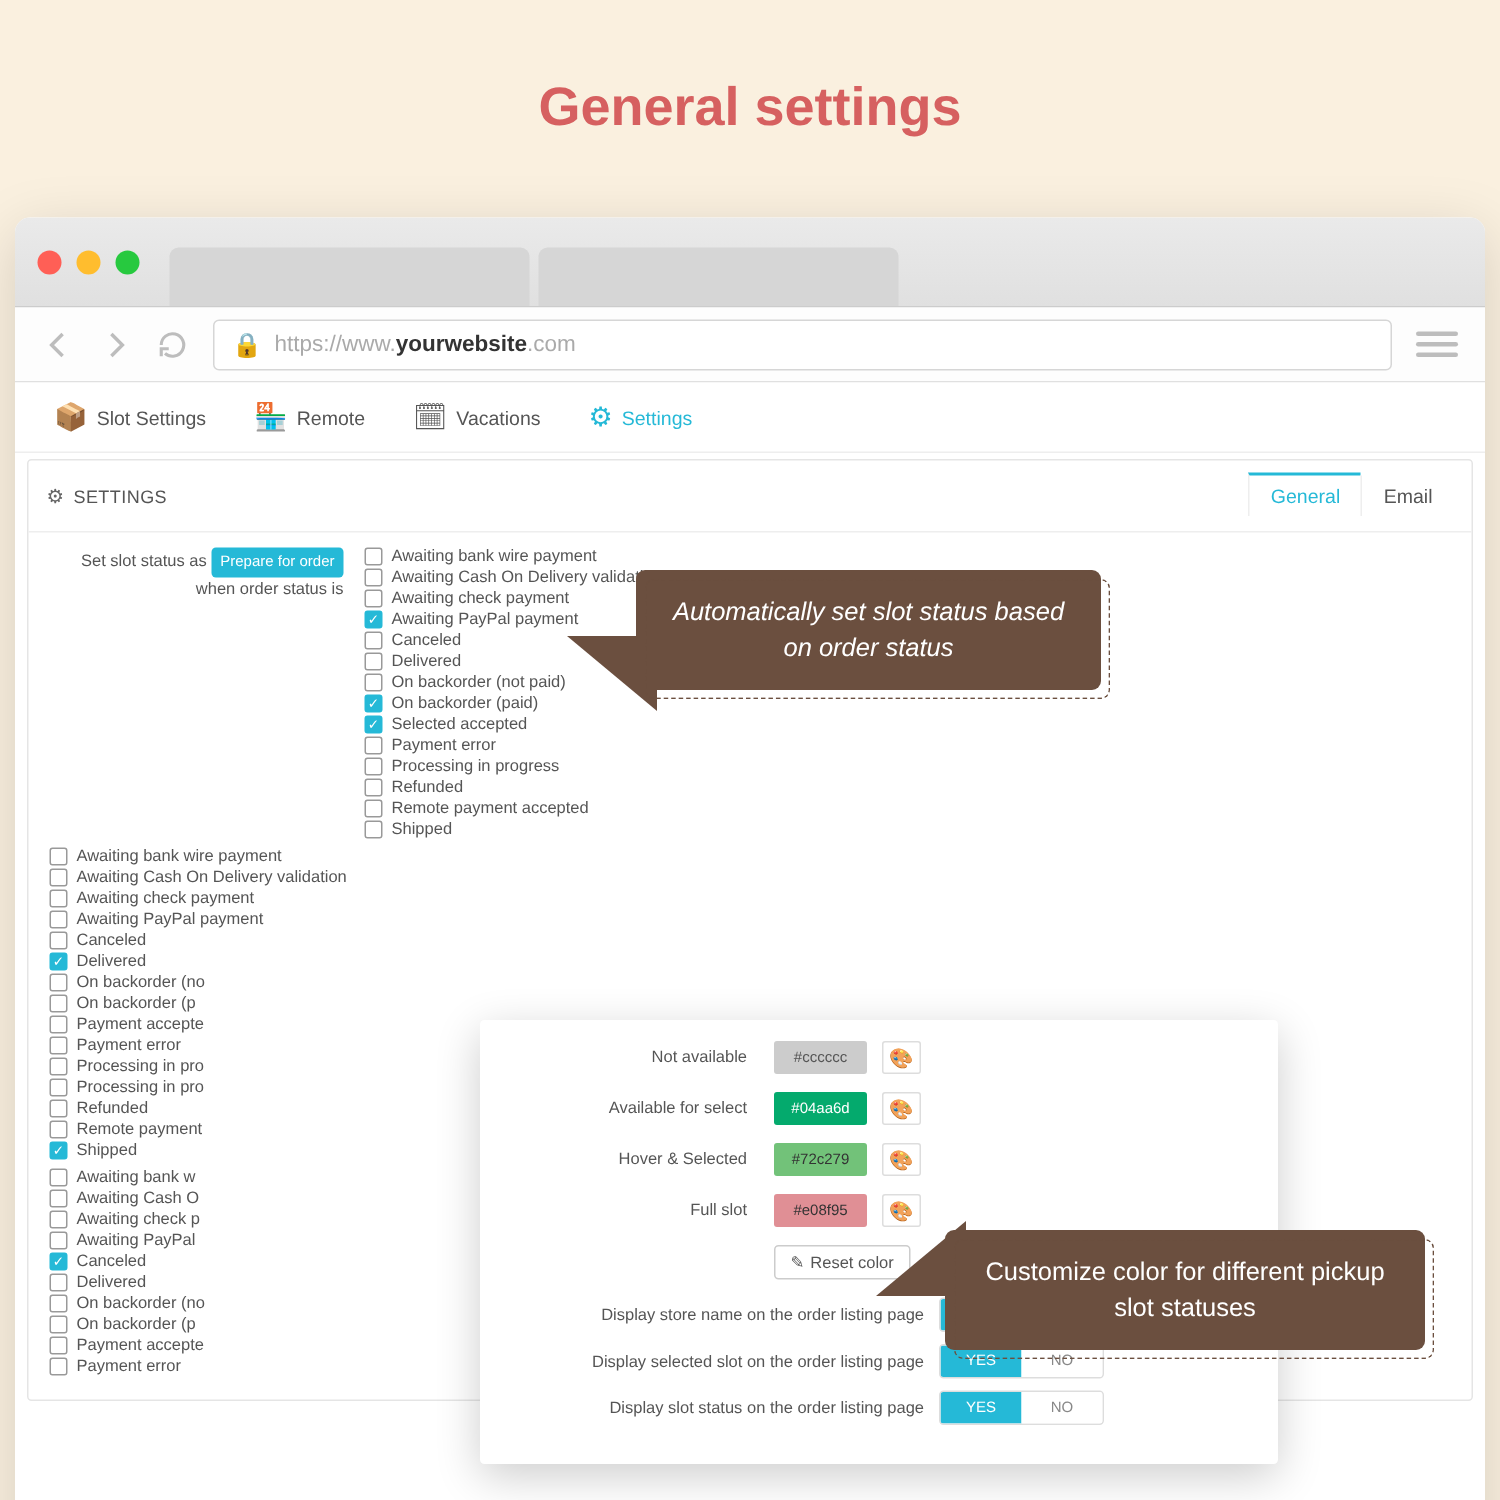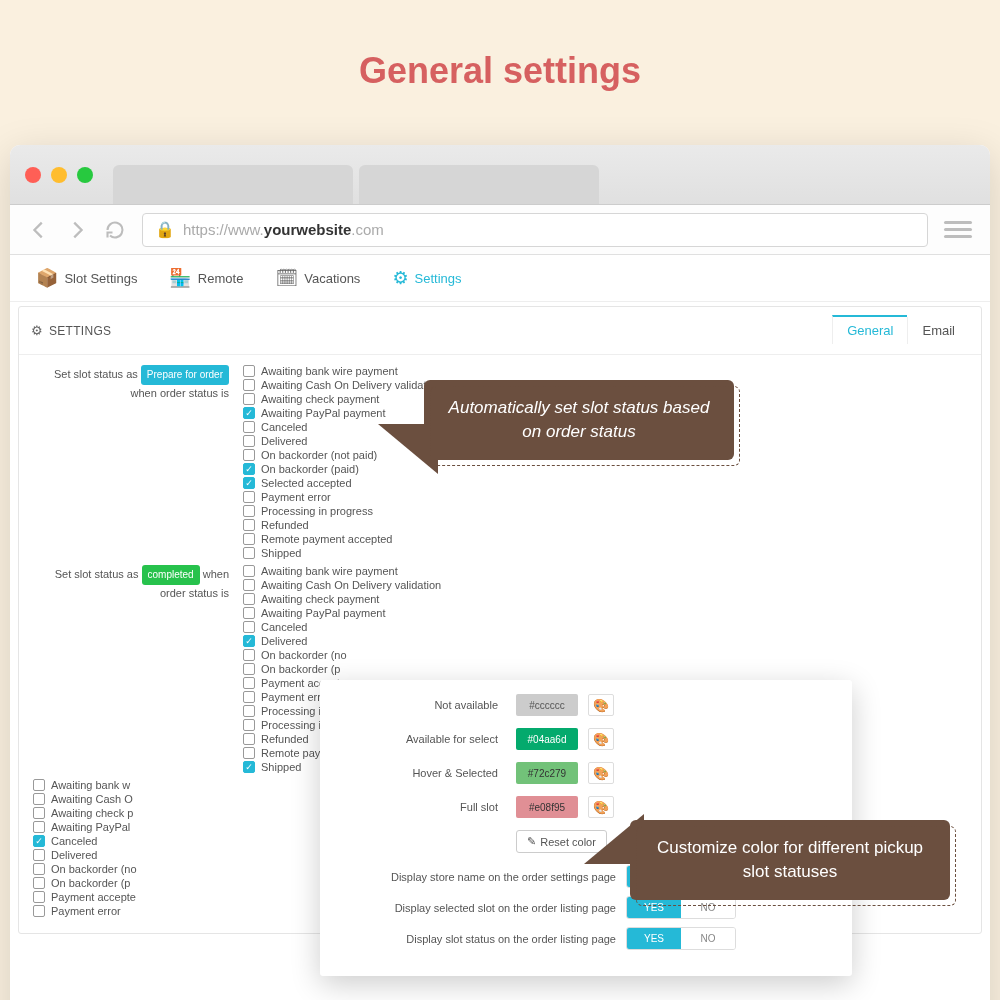--- a/index.html
+++ b/index.html
@@ -204,21 +204,20 @@
               <span class="cb"></span>
               <span>Remote payment accepted</span>
             </div>
             <div class="check-item">
               <span class="cb"></span>
               <span>Shipped</span>
             </div>
           </div>
         </div>
         <div class="setting-row">
-          <div class="row-label">Set slot status as <span class="badge completed">completed</span> when order status is</div>
           <div class="check-list">
             <div class="check-item">
               <span class="cb"></span>
               <span>Awaiting bank wire payment</span>
             </div>
             <div class="check-item">
               <span class="cb"></span>
               <span>Awaiting Cash On Delivery validation</span>
             </div>
             <div class="check-item">
@@ -348,21 +347,21 @@
     </div>
   <div class="color-row">
       <div class="color-label"></div>
       <button class="reset-btn">
         <span>✎</span>
         <span>Reset color</span>
       </button>
     </div>
   <div id="toggle-rows">
       <div class="toggle-row">
-        <div class="toggle-label">Display store name on the order settings page</div>
+        <div class="toggle-label">Display store name on the order listing page</div>
         <div class="toggle">
           <div class="yes">YES</div>
           <div class="no">NO</div>
         </div>
       </div>
       <div class="toggle-row">
         <div class="toggle-label">Display selected slot on the order listing page</div>
         <div class="toggle">
           <div class="yes">YES</div>
           <div class="no">NO</div>

